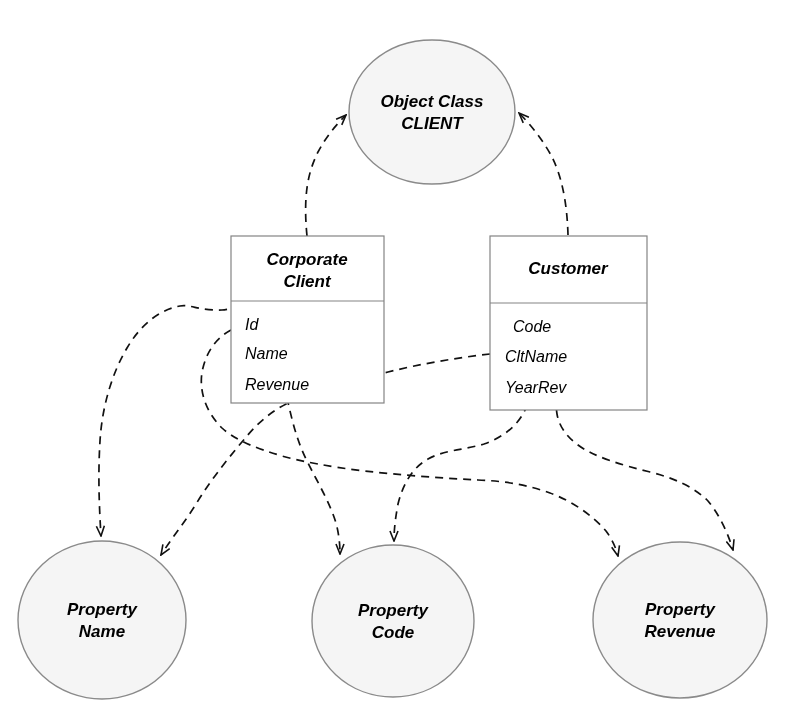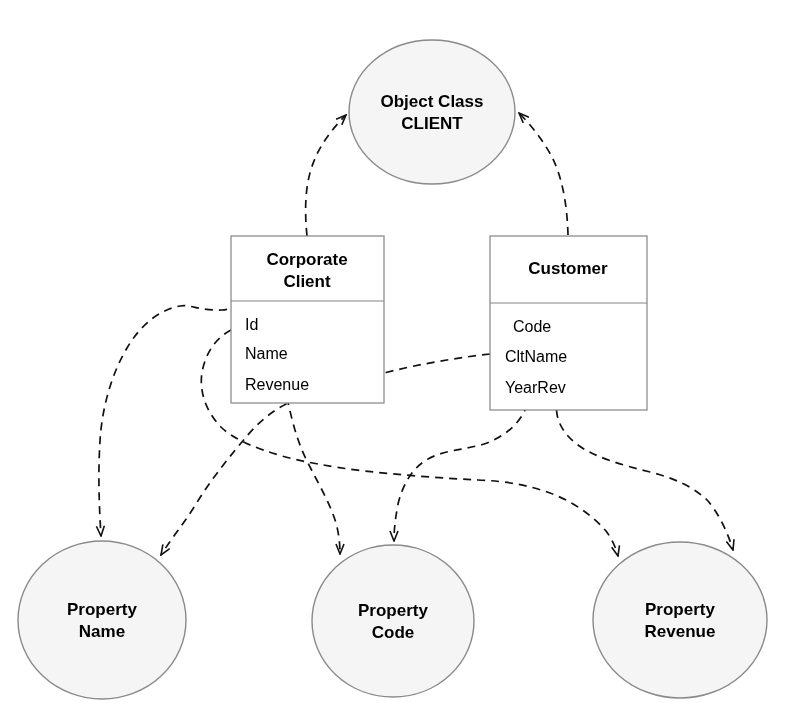--- a/index.html
+++ b/index.html
@@ -1,16 +1,16 @@
 <!DOCTYPE html>
 <html><head>
 <meta charset="utf-8">
 <style>
   html,body{margin:0;padding:0;background:#ffffff;}
-  .stage{position:relative;width:809px;height:706px;background:#ffffff;overflow:hidden;}
+  .stage{position:relative;width:809px;height:706px;background:#ffffff;overflow:hidden;font-style:italic;}
   svg{display:block;}
   text{font-family:"Liberation Sans","DejaVu Sans",sans-serif;fill:#000000;}
   .node-label{font-size:17px;font-weight:bold;text-anchor:middle;}
   .attr-label{font-size:16px;font-weight:normal;text-anchor:start;}
   .edge{fill:none;stroke:#111111;stroke-width:1.7;stroke-dasharray:8 6;}
   .node-shape{fill:#f5f5f5;stroke:#8a8a8a;stroke-width:1.4;}
   .box-shape{fill:#ffffff;stroke:#848484;stroke-width:1.2;}
   .divider{stroke:#848484;stroke-width:1.2;}
 </style>
 </head>

